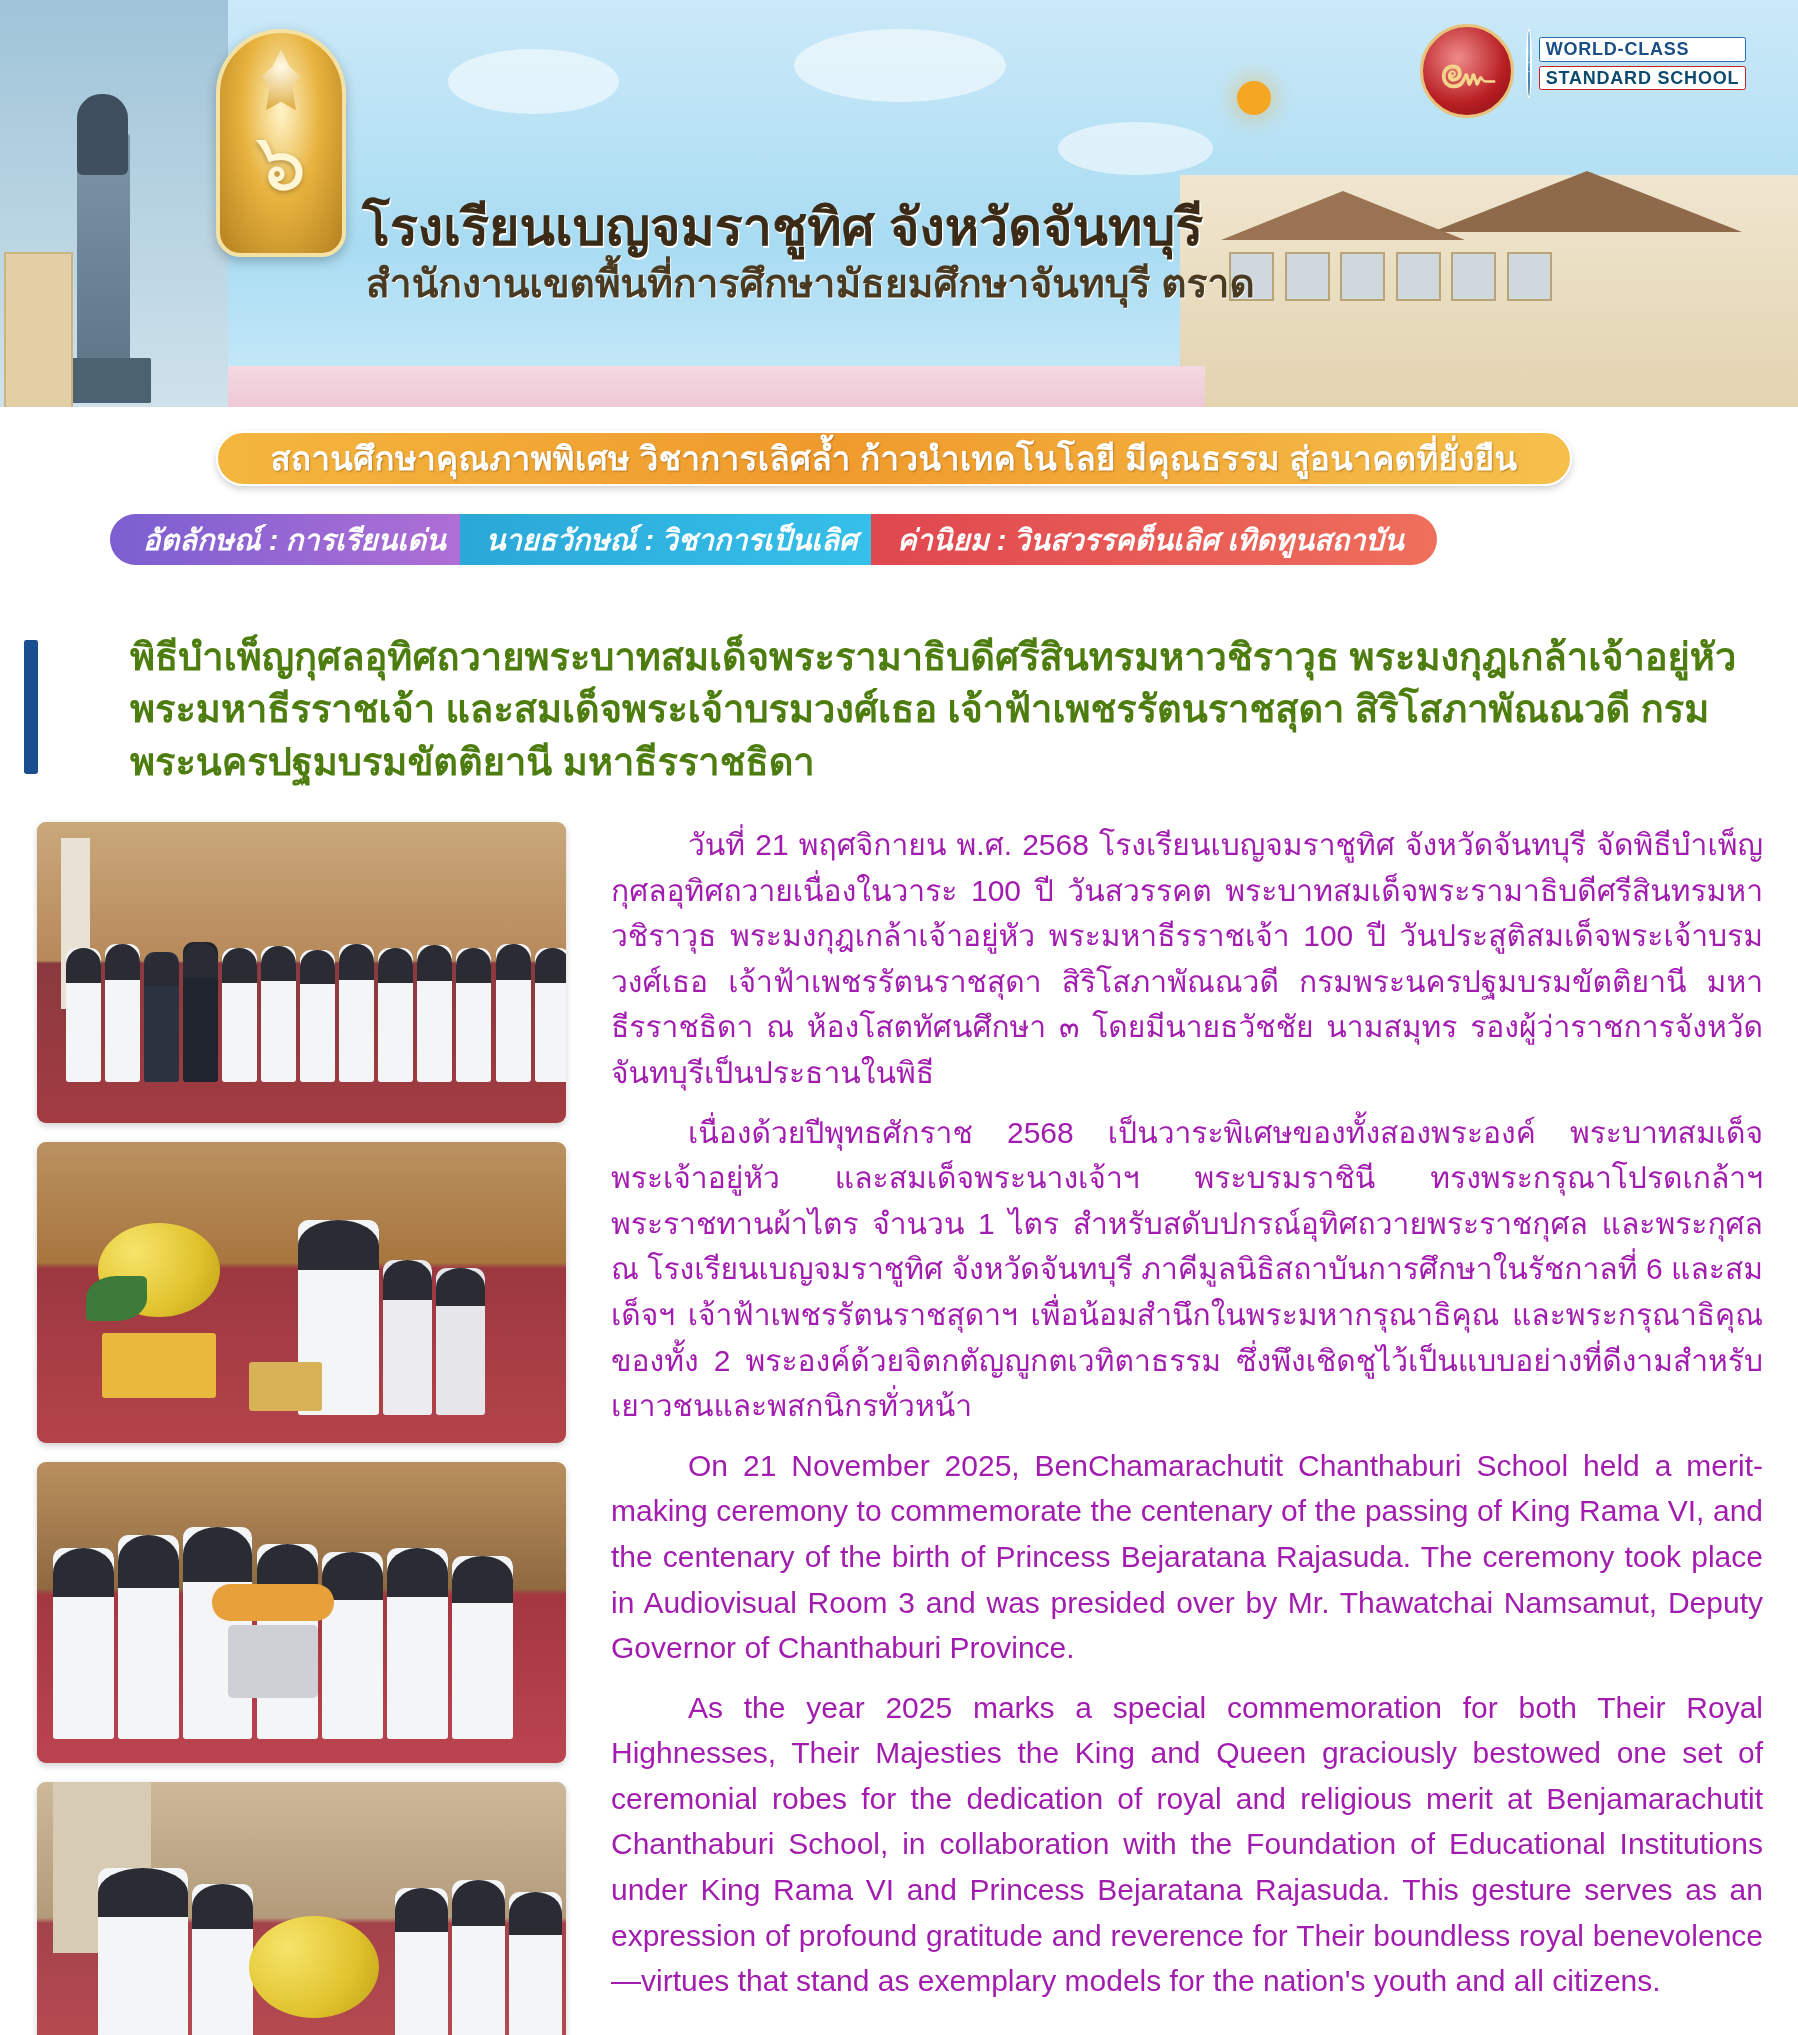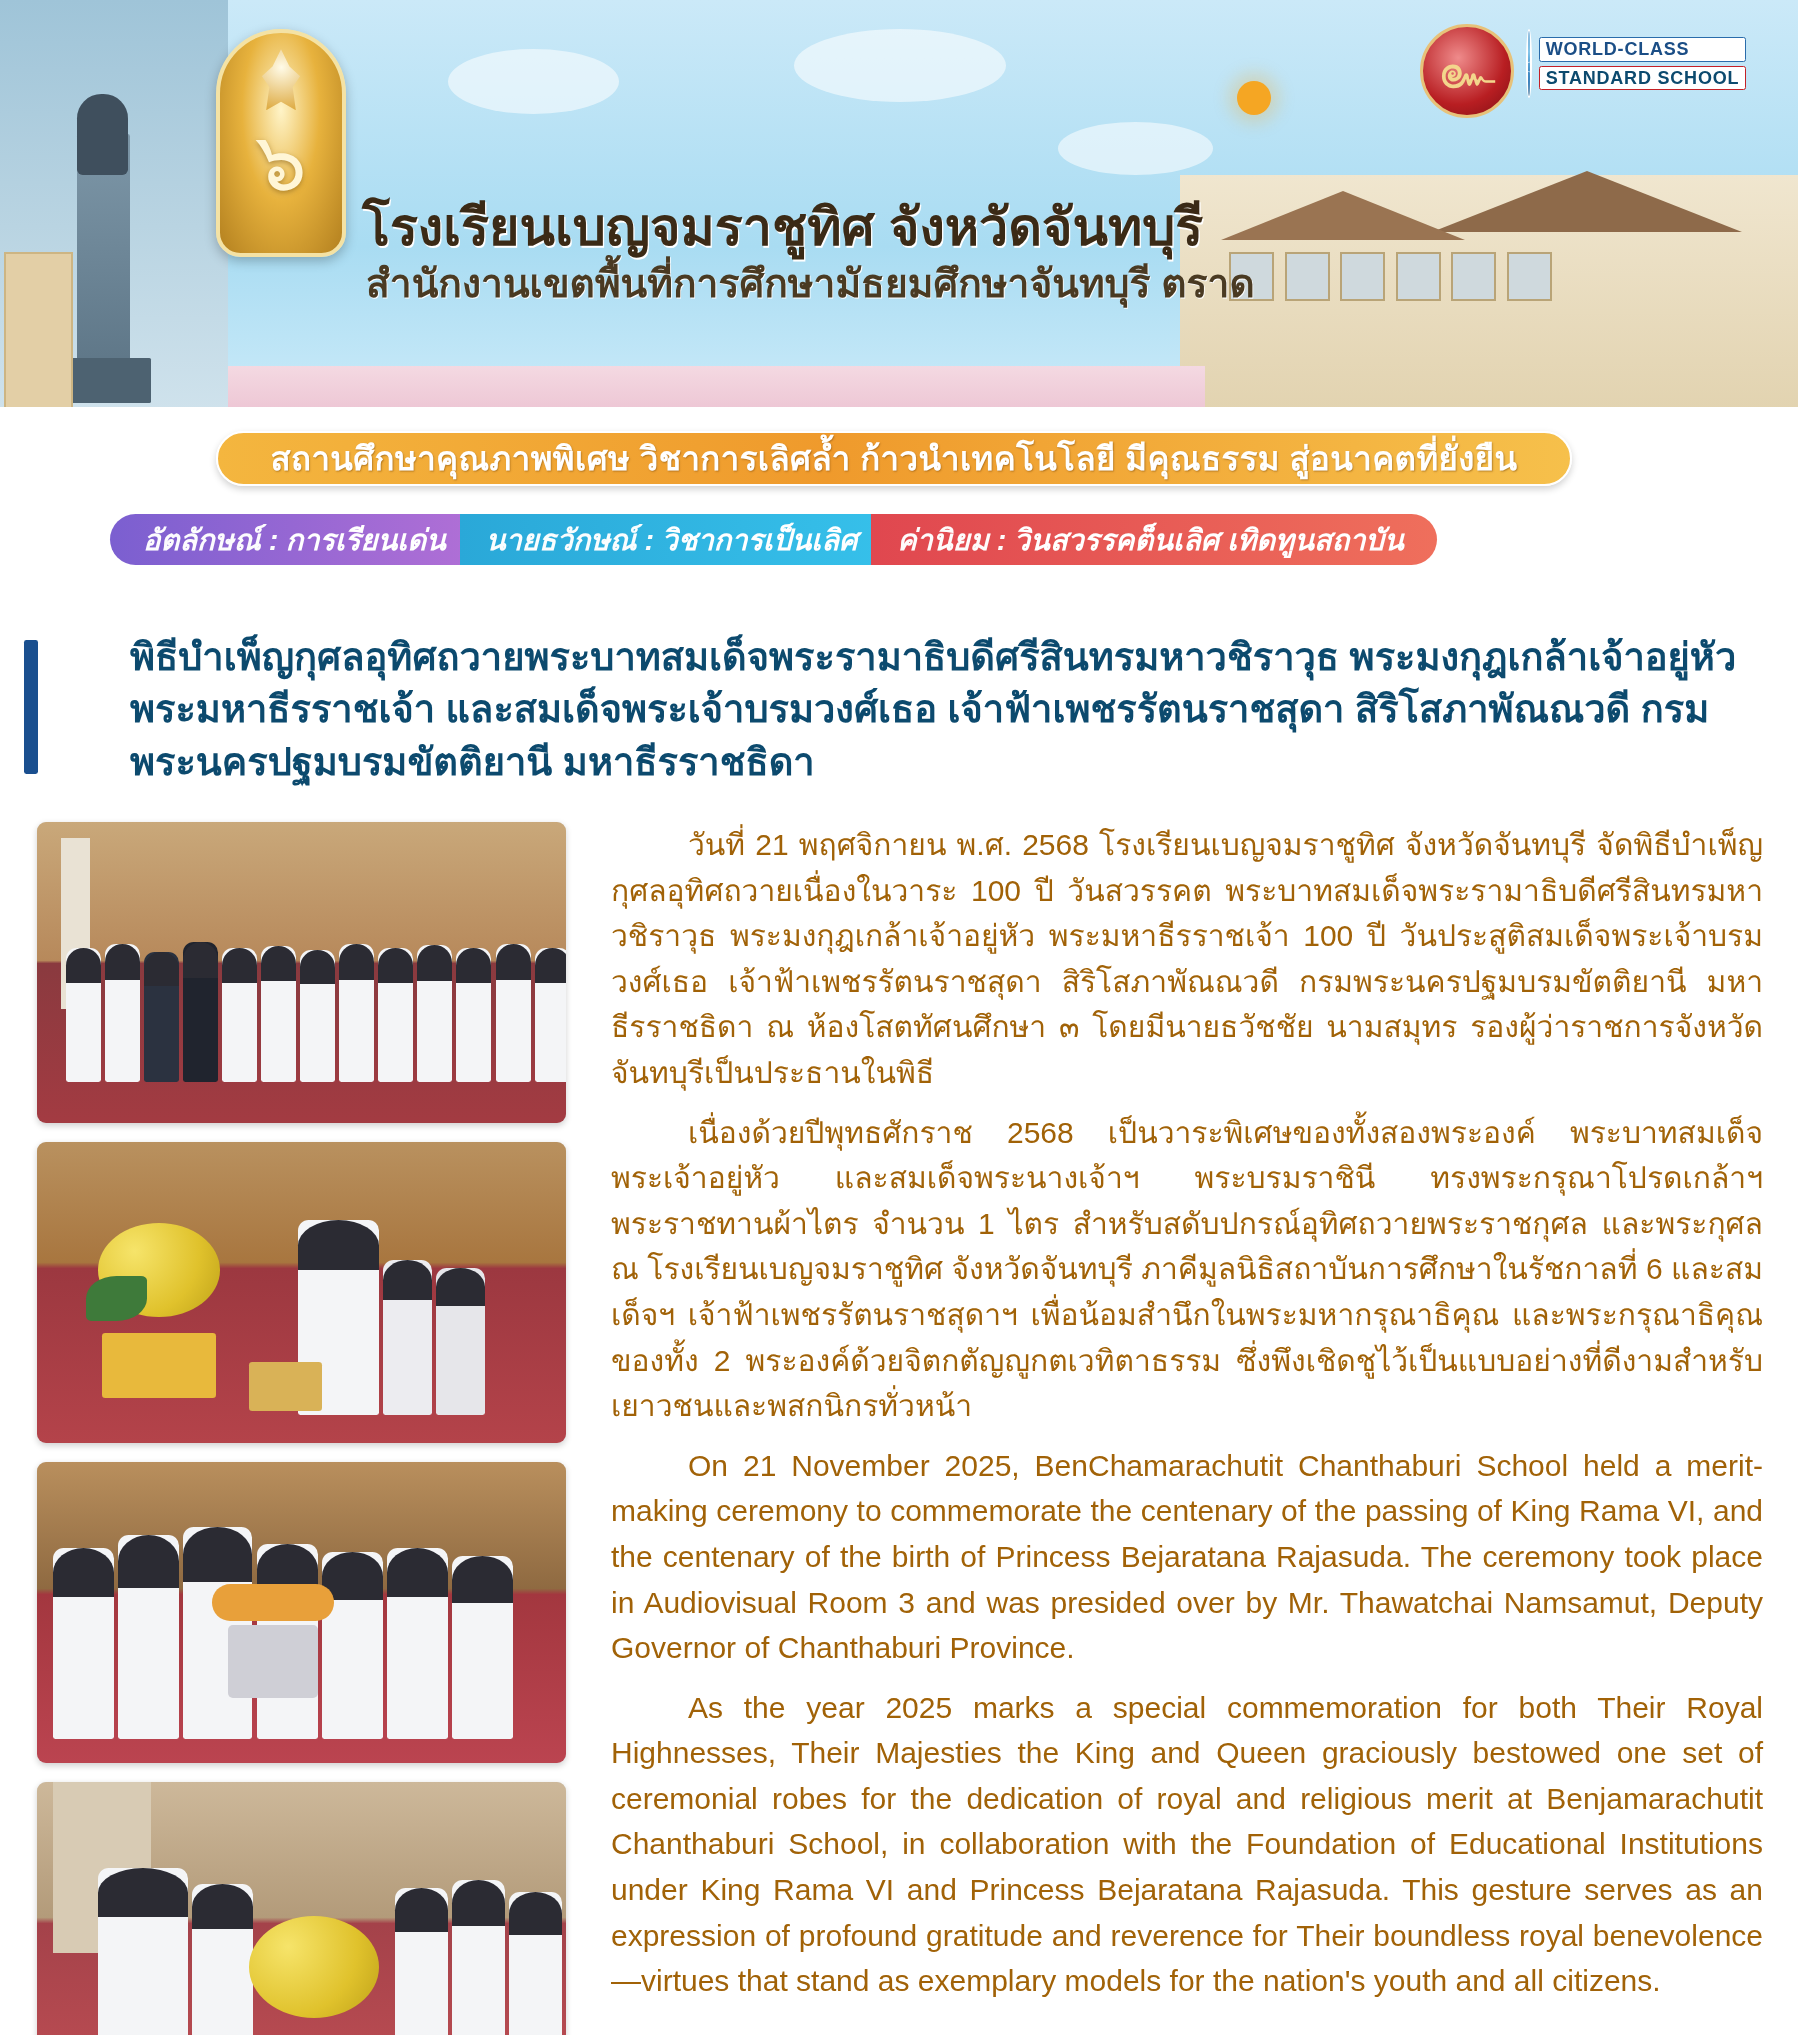--- a/index.html
+++ b/index.html
@@ -250,21 +250,21 @@
   }
   .headline-bar {
     position: absolute; left: 24.4px; top: 9px;
     width: 14px; height: 134px;
     background: #1a4f8f; border-radius: 2.4px;
   }
   .headline {
     margin-left: 130px; margin-right: 49px;
     font-size: 38px; line-height: 1.38;
     font-weight: bold;
-    color: #0c4a6e;
+    color: #4d7c0f;
   }
 
   
   .content {
     position: absolute; left: 0; top: 822px; width: 1799px;
   }
   .photo-col {
     position: absolute; left: 37px; top: 0;
     width: 529px;
   }
@@ -275,21 +275,21 @@
     overflow: hidden;
     position: relative;
     background: #d9d9d9;
     box-shadow: 0 2.4px 6.5px rgba(0,0,0,.18);
   }
   .text-col {
     position: absolute; left: 611px; top: 0;
     width: 1152px;
     font-size: 30px;
     line-height: 1.52;
-    color: #a16207;
+    color: #a21caf;
     text-align: justify;
   }
   .text-col p { margin-bottom: 14px; text-indent: 77px; }
   .text-col p.en { text-indent: 77px; }
 
   
   .pwall { position: absolute; inset: 0; }
   .ppeople { position: absolute; display: flex; align-items: flex-end; gap: 4.1px; }
   .pp { background: #f4f5f7; border-radius: 10.6px 10.6px 2.4px 2.4px; }
   .pp i { display: block; width: 100%; height: 26%; background: #2b2b33; border-radius: 50% 50% 0 0; }

